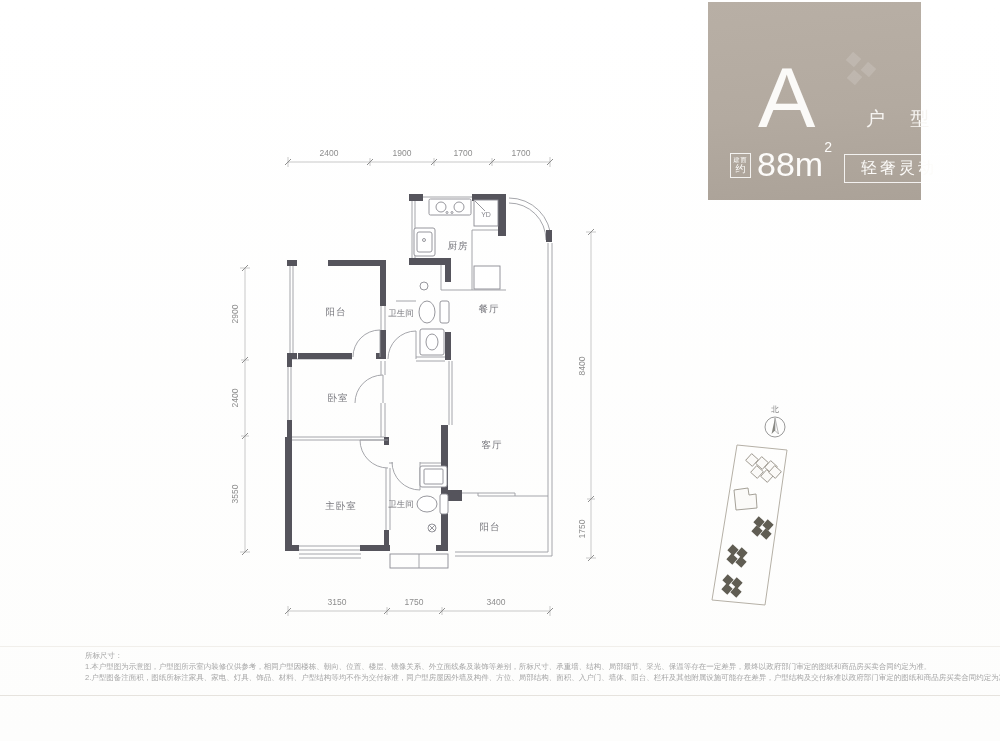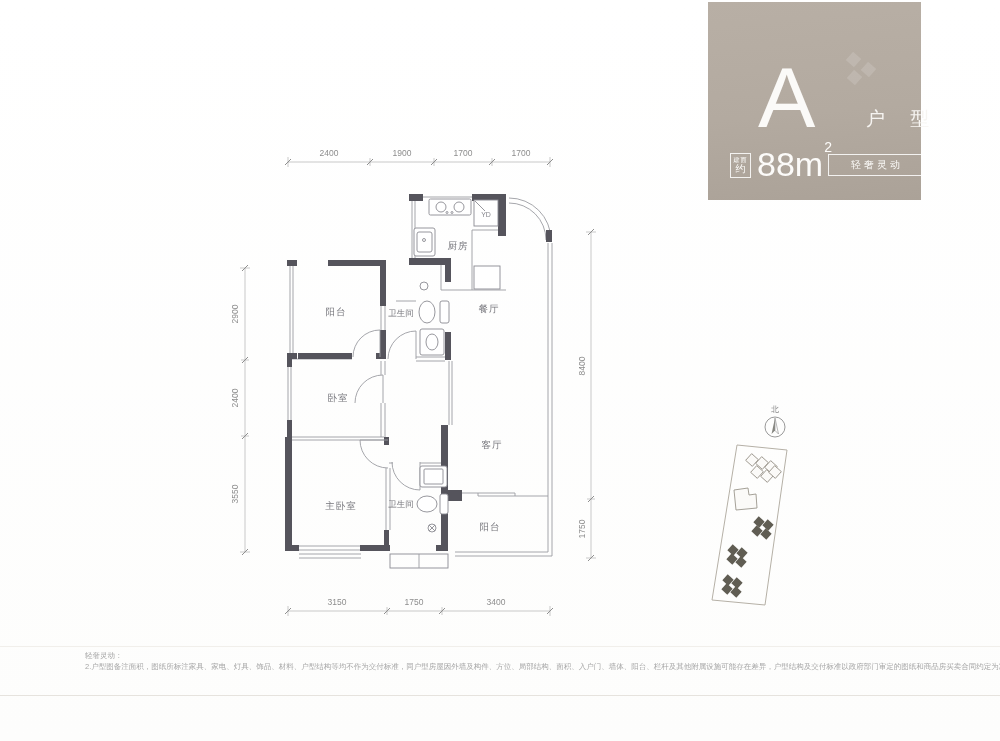--- a/index.html
+++ b/index.html
@@ -24,22 +24,22 @@
     color:#fbfaf8;letter-spacing:0;}
   .type-label{position:absolute;left:126px;top:104px;font-size:19px;letter-spacing:10px;
     color:#f6f4f1;white-space:nowrap;margin-left:32px;}
   .area-badge{position:absolute;left:22px;top:151px;width:21px;height:25px;
     border:1px solid rgba(255,255,255,.85);color:#fdfcfa;box-sizing:border-box;
     display:flex;flex-direction:column;align-items:center;justify-content:center;line-height:1;}
   .area-badge .t{font-size:6px;letter-spacing:1px;}
   .area-badge .b{font-size:10px;margin-top:1px;}
   .area-value{position:absolute;left:49px;top:143px;font-size:34px;color:#fcfbf9;}
   .area-value sup{font-size:14px;position:relative;top:-12px;left:1px;}
-  .tagline{position:absolute;left:120px;top:152px;border:1px solid rgba(255,255,255,.85);
-    padding:3px 22px;font-size:10px;letter-spacing:3px;color:#fcfbf9;white-space:nowrap;}
+  .tagline{position:absolute;left:136px;top:152px;border:1px solid rgba(255,255,255,.85);
+    padding:3px 16px;font-size:16px;letter-spacing:3px;color:#fcfbf9;white-space:nowrap;}
 
   
   .floorplan{position:absolute;left:228px;top:144px;width:376px;height:478px;}
   .wall{fill:var(--wall,#55545c);stroke:none;}
   .thin{stroke:#9b9ca2;stroke-width:.9;fill:none;}
   .fix{stroke:#8b8b92;stroke-width:.9;fill:#ffffff;}
   .fixn{stroke:#8b8b92;stroke-width:.9;fill:none;}
   .arc{stroke:#9b9ca2;stroke-width:.9;fill:none;}
   .dimline{stroke:#b3b3b3;stroke-width:.7;fill:none;}
   .dimtick{stroke:#8f8f8f;stroke-width:1;fill:none;}
@@ -314,18 +314,19 @@
       <rect class="bd" x="52" y="160" width="8" height="8" transform="rotate(42 56 164)"></rect>
       <rect class="bd" x="39" y="178" width="8" height="8" transform="rotate(42 43 182)"></rect>
       <rect class="bd" x="48" y="181" width="8" height="8" transform="rotate(42 52 185)"></rect>
       <rect class="bd" x="38" y="187" width="8" height="8" transform="rotate(42 42 191)"></rect>
       <rect class="bd" x="47" y="190" width="8" height="8" transform="rotate(42 51 194)"></rect>
     </g>
   </svg>
 
   <div class="sep2"></div>
   <div class="disclaimer">
-    <div class="t">轻奢灵动：</div>
+    <div class="t">所标尺寸：</div>
+    <div>1.本户型图为示意图，户型图所示室内装修仅供参考，相同户型因楼栋、朝向、位置、楼层、镜像关系、外立面线条及装饰等差别，所标尺寸、承重墙、结构、局部细节、采光、保温等存在一定差异，最终以政府部门审定的图纸和商品房买卖合同约定为准。</div>
     <div>2.户型图备注面积，图纸所标注家具、家电、灯具、饰品、材料、户型结构等均不作为交付标准，同户型房屋因外墙及构件、方位、局部结构、面积、入户门、墙体、阳台、栏杆及其他附属设施可能存在差异，户型结构及交付标准以政府部门审定的图纸和商品房买卖合同约定为准。</div>
   </div>
   <div class="sep"></div>
 
 </div>
 
 </body></html>

